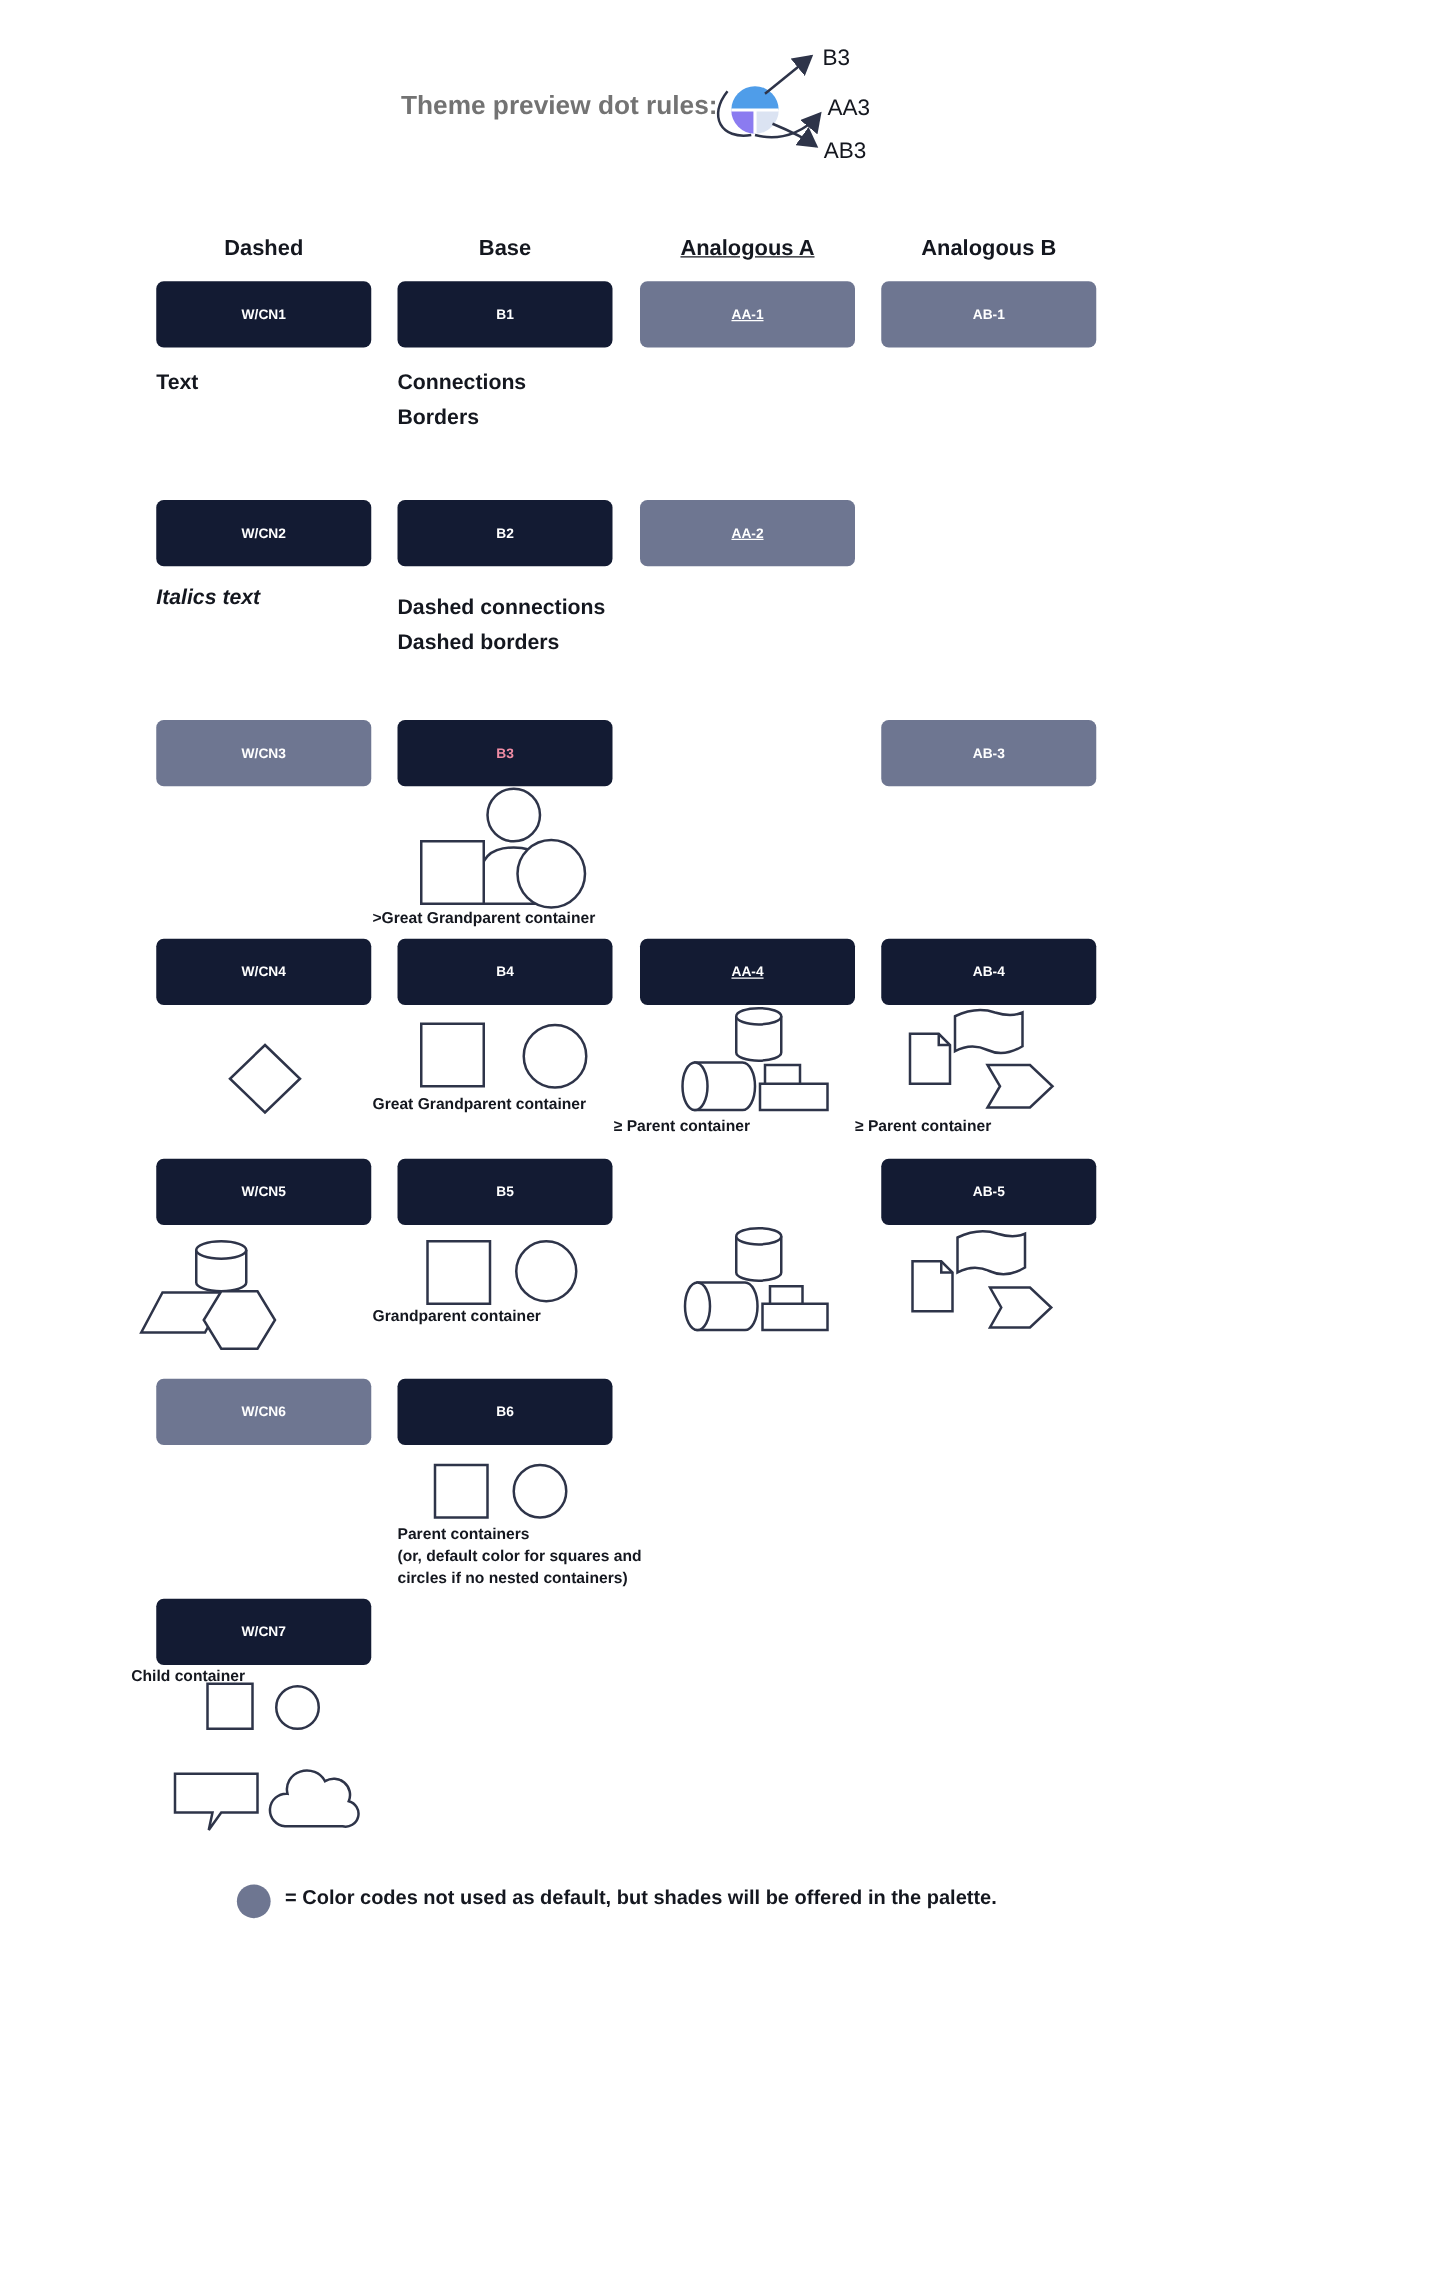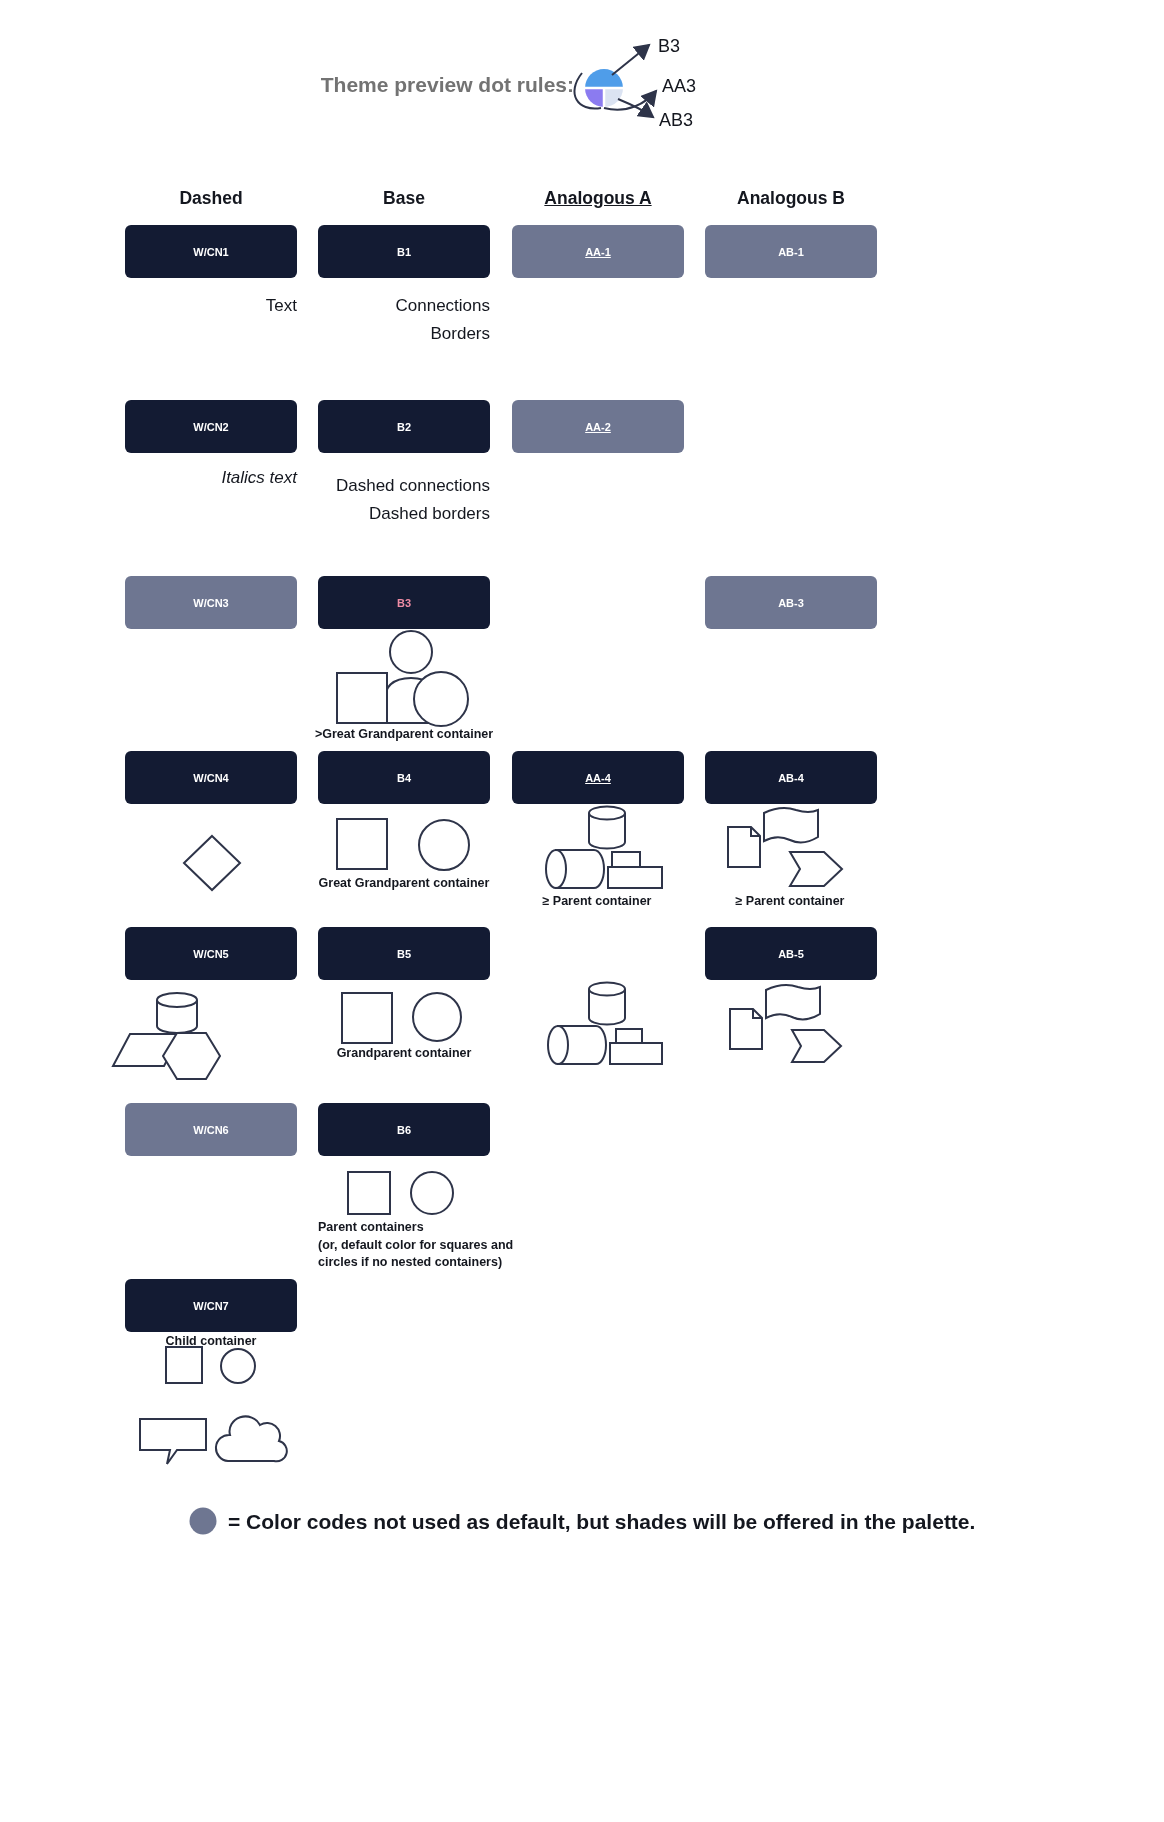--- a/index.html
+++ b/index.html
@@ -17,29 +17,29 @@
   .c1 { left:125px; } .c2 { left:318px; } .c3 { left:512px;text-decoration:underline; } .c4 { left:705px; }
 
   .pill { position:absolute; width:172px; height:53px; border-radius:6px;
           display:flex; align-items:center; justify-content:center;
           font-size:11px; font-weight:700; color:#ffffff; }
   .pill.dark { background:var(--dark-navy, #131b33); }
   .pill.gray { background:var(--slate-gray, #6e7691); }
   .pill.pink-label span { color:var(--pink, #ef8ca4); }
   .r1{top:225px} .r2{top:400px} .r3{top:576px} .r4{top:751px} .r5{top:927px} .r6{top:1103px} .r7{top:1279px}
 
-  .cap { position:absolute; width:172px; text-align:right; font-size:17px;
-         font-weight:400; color:#14171f; }
+  .cap { position:absolute; width:172px; text-align:left; font-size:17px;
+         font-weight:700; color:#14171f; }
   .cap.italic { font-style:italic; }
 
-  .smallcap { position:absolute; width:212px; text-align:center; font-size:12.5px;
+  .smallcap { position:absolute; width:212px; text-align:left; font-size:12.5px;
               font-weight:700; color:#14171f; }
   .smallcap.leftcap { text-align:left; }
 
-  .legend-text { position:absolute; left:228px; top:1510px; font-size:21px;
+  .legend-text { position:absolute; left:228px; top:1510px; font-size:16px;
                  font-weight:700; color:#14171f; }
 </style>
 </head>
 <body>
 
 <div class="canvas">
 
   <svg class="shapes" width="1164" height="1822" viewBox="0 0 1164 1822" xmlns="http://www.w3.org/2000/svg">
     <defs>
       <marker id="ah" markerWidth="9" markerHeight="9" refX="7" refY="4.5" orient="auto">

